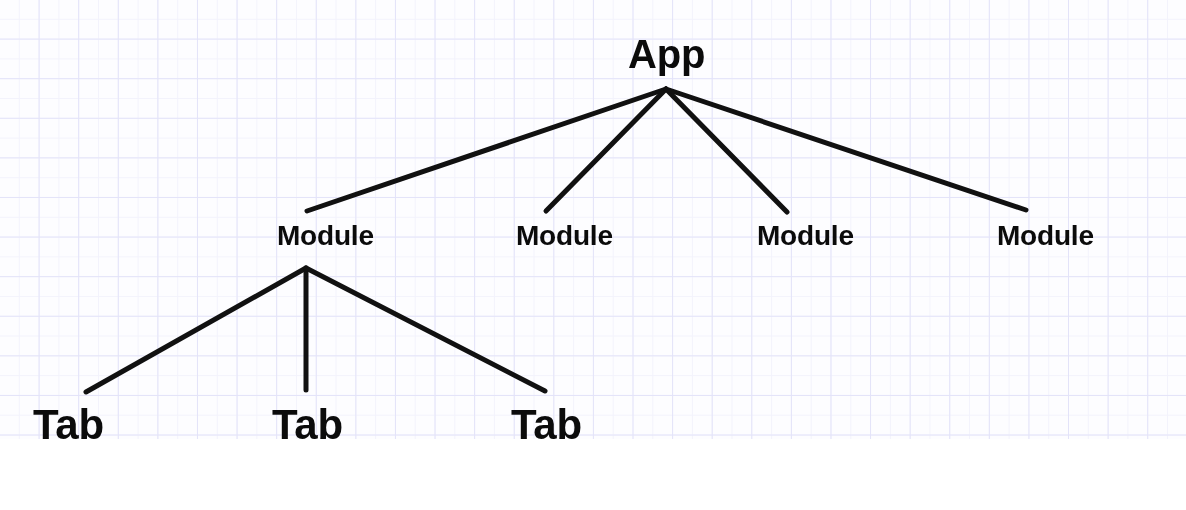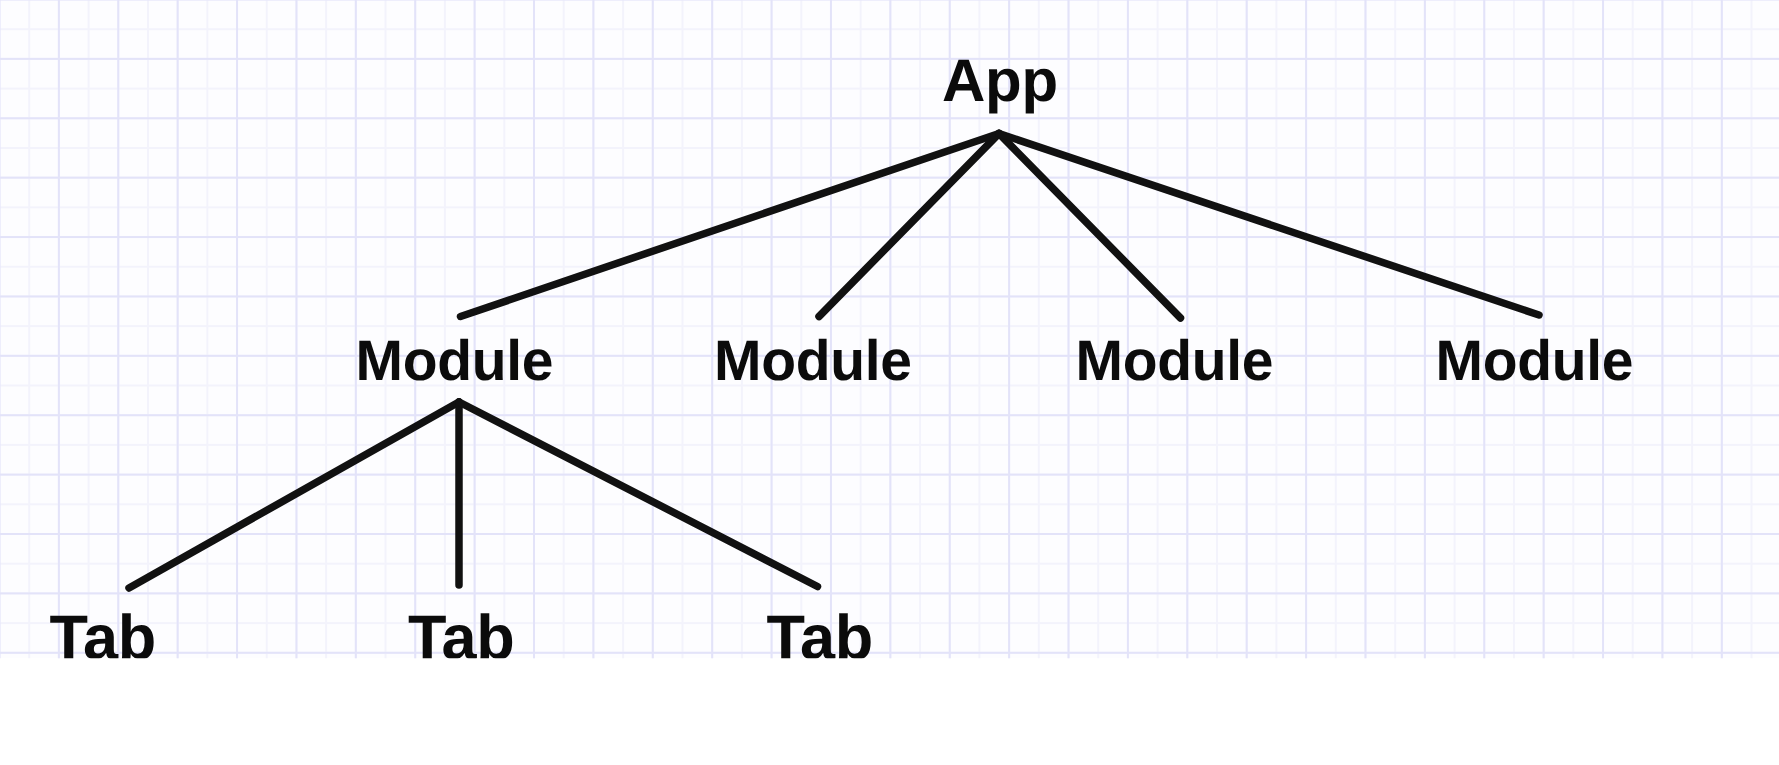--- a/index.html
+++ b/index.html
@@ -48,21 +48,22 @@
     font-weight: bold;
     color: #0b0b0b;
     white-space: nowrap;
     line-height: 1;
     letter-spacing: -0.2px;
   }
   .node-root {
     font-size: 40px;
   }
   .node-module {
-    font-size: 38px;
+    font-size: 28px;
+    margin-left: 40px;
   }
   .node-tab {
     font-size: 42px;
   }
 </style>
 </head>
 <body>
 
 <div id="diagram-canvas">
 

